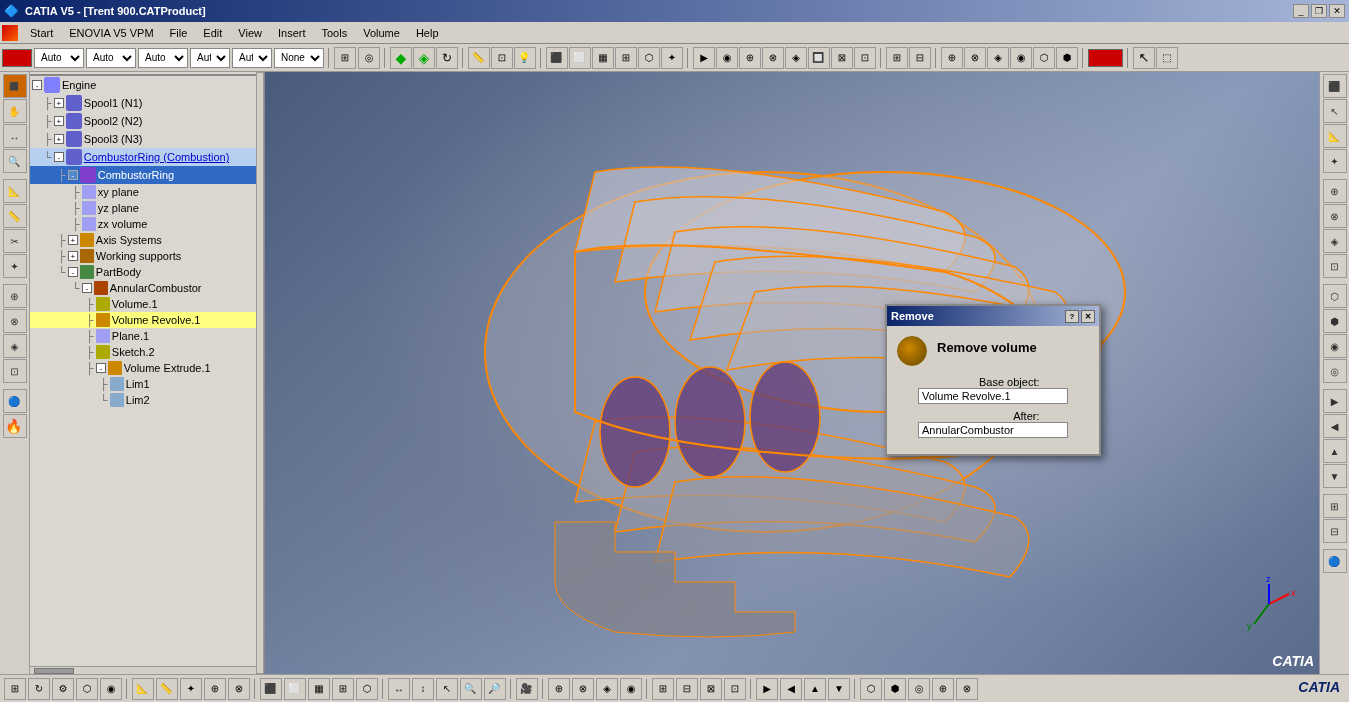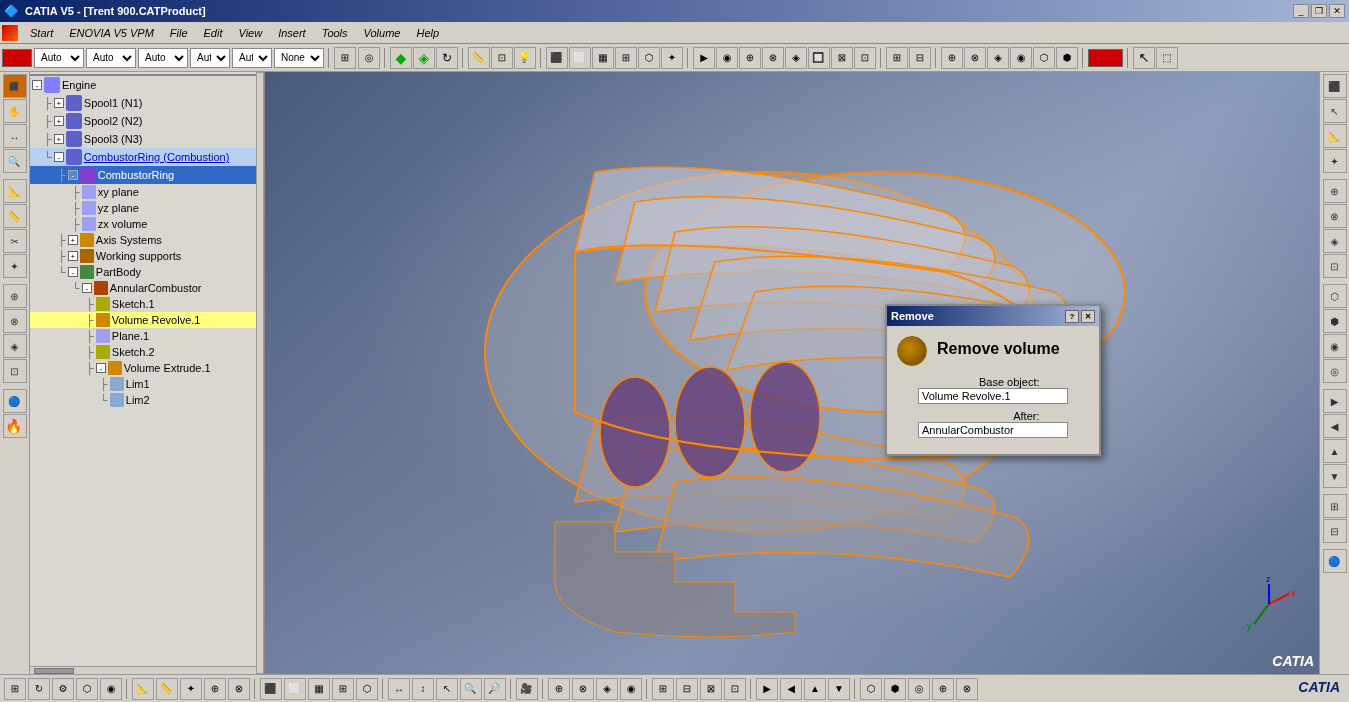--- a/index.html
+++ b/index.html
@@ -32,21 +32,20 @@
       display: flex;
       align-items: center;
       border-bottom: 1px solid #888;
       padding: 0 2px;
     }
     .menu-item {
       padding: 2px 8px;
       cursor: pointer;
       font-size: 11px;
       color: #000;
-      font-style: italic;
     }
     
     
     #toolbar {
       height: 28px;
       background: #d4d0c8;
       display: flex;
       align-items: center;
       border-bottom: 1px solid #999;
       padding: 0 2px;
@@ -211,21 +210,21 @@
       width: 32px;
       height: 32px;
       margin-right: 8px;
     }
     .dialog-top-row {
       display: flex;
       align-items: flex-start;
       margin-bottom: 8px;
     }
     .dialog-title-text {
-      font-size: 16px;
+      font-size: 13px;
       font-weight: bold;
       padding-top: 4px;
     }
     .dialog-buttons {
       display: flex;
       justify-content: center;
       gap: 6px;
       margin-top: 8px;
     }
     .dialog-action-btn {
@@ -470,21 +469,21 @@
     <div class="tree-item" style="padding-left:42px;">
       <span style="color:#666;margin-right:2px;">└</span>
       <span class="tree-expand">-</span>
       <span style="width:14px;height:14px;background:#aa4400;margin-right:2px;display:inline-block;border-radius:1px;"></span>
       <span>AnnularCombustor</span>
     </div>
 
     <div class="tree-item" style="padding-left:56px;">
       <span style="color:#666;margin-right:2px;">├</span>
       <span style="width:14px;height:14px;background:#aaaa00;margin-right:2px;display:inline-block;border-radius:1px;"></span>
-      <span>Sketch.1</span>
+      <span>Volume.1</span>
     </div>
 
     <div class="tree-item" style="padding-left:56px;background:#ffff80;">
       <span style="color:#666;margin-right:2px;">├</span>
       <span style="width:14px;height:14px;background:#cc8800;margin-right:2px;display:inline-block;border-radius:1px;"></span>
       <span>Volume Revolve.1</span>
     </div>
 
     <div class="tree-item" style="padding-left:56px;">
       <span style="color:#666;margin-right:2px;">├</span>

